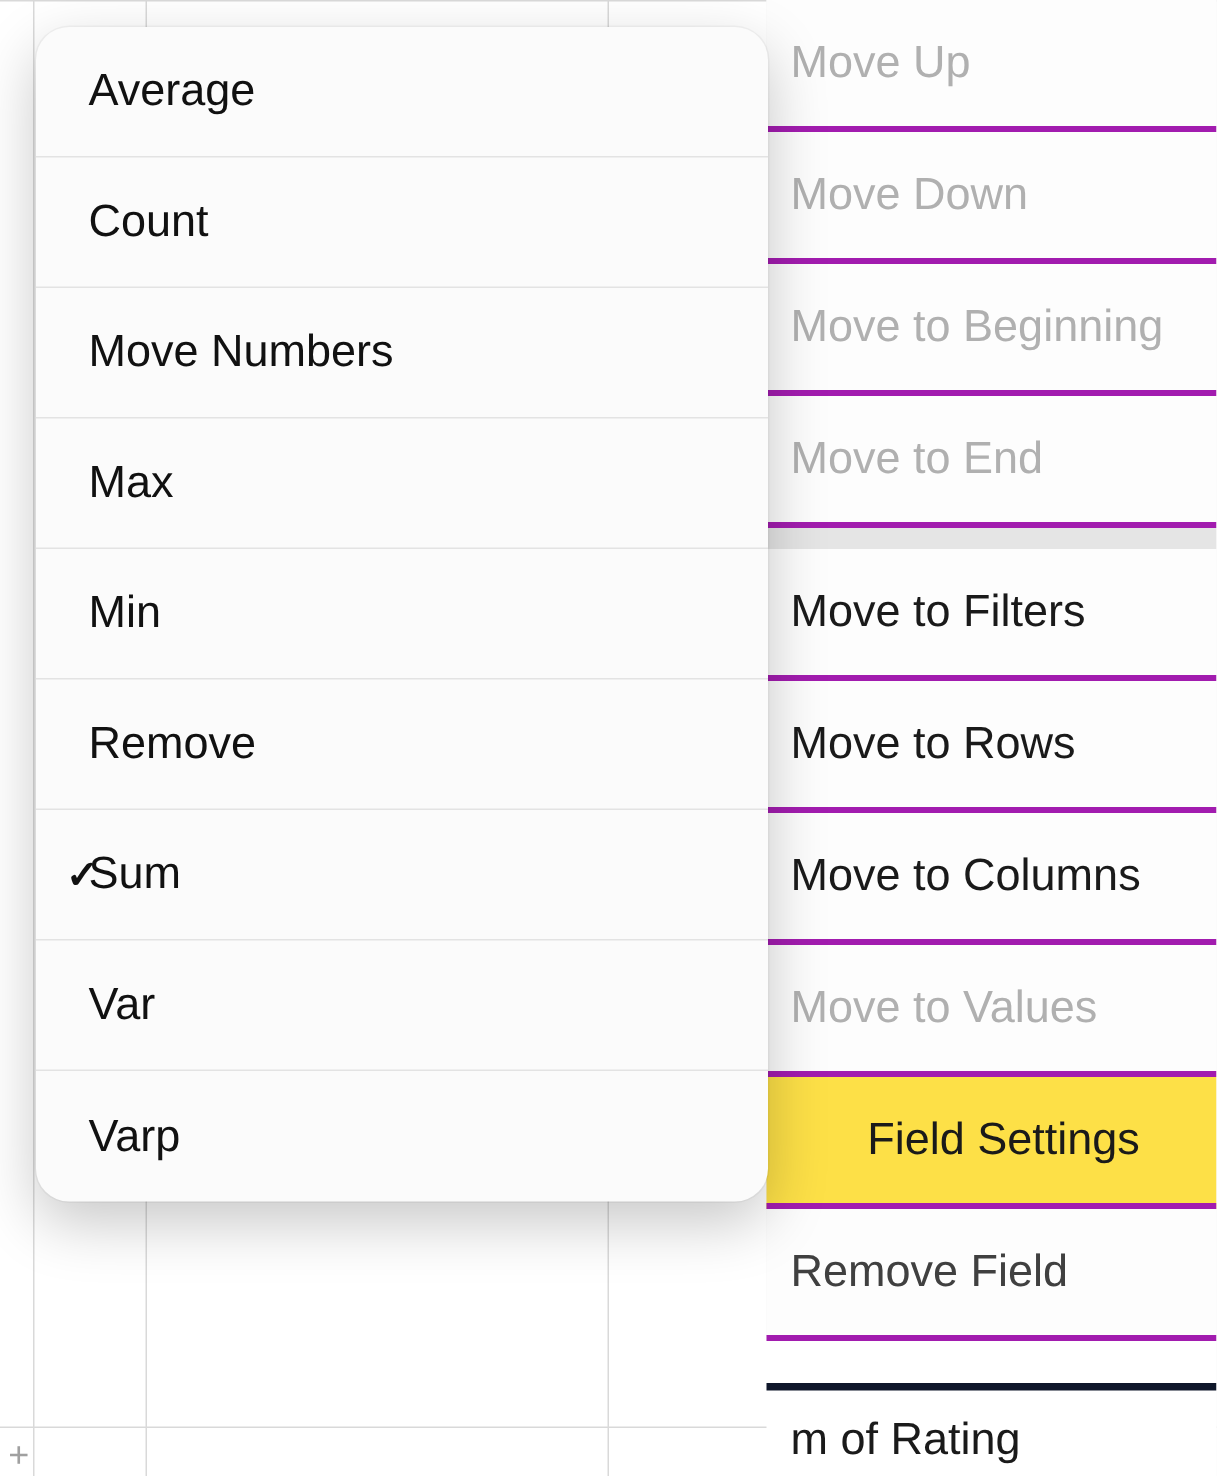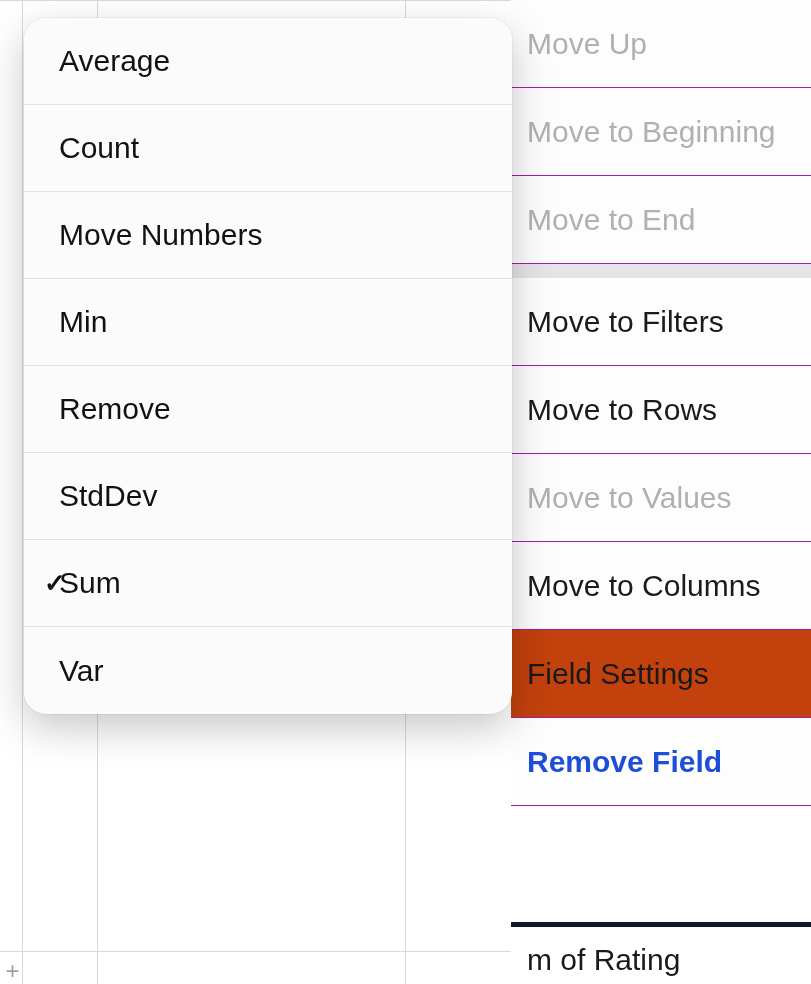--- a/index.html
+++ b/index.html
@@ -60,43 +60,43 @@
       right: 0;
       background: #f3f3f3;
     }
 
     .cm-item {
       height: 88px;
       display: flex;
       align-items: center;
       padding-left: 16px;
       font-size: 30px;
-      border-bottom: 1px solid #a21caf;
+      border-bottom: 4px solid #a21caf;
       color: #1a1a1a;
       background: #fdfdfd;
       cursor: pointer;
     }
 
     .cm-item.disabled {
       color: #b0b0b0;
       cursor: default;
     }
 
     .cm-item.highlight {
-      background: #c2410c;
+      background: #fde047;
+      justify-content: center;
     }
 
     .cm-sep {
       height: 14px;
       background: #e5e5e5;
     }
 
     .cm-item.danger {
-      color: #1d4ed8;
-      font-weight: bold;
+      color: #404040;
     }
 
     .bottom-label {
       position: absolute;
       left: 511px;
       top: 922px;
       right: 0;
       height: 70px;
       display: flex;
       align-items: center;
@@ -152,37 +152,40 @@
   <div class="hline" style="top:0px"></div>
   <div class="hline" style="top:951px"></div>
   <div class="corner">+</div>
 </div>
 
 <div class="context-menu" id="context-menu">
     <div class="cm-item disabled">
       <span>Move Up</span>
     </div>
     <div class="cm-item disabled">
+      <span>Move Down</span>
+    </div>
+    <div class="cm-item disabled">
       <span>Move to Beginning</span>
     </div>
     <div class="cm-item disabled">
       <span>Move to End</span>
     </div>
     <div class="cm-sep"></div>
     <div class="cm-item">
       <span>Move to Filters</span>
     </div>
     <div class="cm-item">
       <span>Move to Rows</span>
     </div>
-    <div class="cm-item disabled">
-      <span>Move to Values</span>
-    </div>
     <div class="cm-item">
       <span>Move to Columns</span>
+    </div>
+    <div class="cm-item disabled">
+      <span>Move to Values</span>
     </div>
     <div class="cm-item highlight">
       <span>Field Settings</span>
     </div>
     <div class="cm-item danger">
       <span>Remove Field</span>
     </div>
   </div>
 
 <div class="bottom-label">
@@ -193,28 +196,31 @@
     <div class="popup-item">
       <span>Average</span>
     </div>
     <div class="popup-item">
       <span>Count</span>
     </div>
     <div class="popup-item">
       <span>Move Numbers</span>
     </div>
     <div class="popup-item">
+      <span>Max</span>
+    </div>
+    <div class="popup-item">
       <span>Min</span>
     </div>
     <div class="popup-item">
       <span>Remove</span>
-    </div>
-    <div class="popup-item">
-      <span>StdDev</span>
     </div>
     <div class="popup-item">
       <span class="check">✓</span>
       <span>Sum</span>
     </div>
     <div class="popup-item">
       <span>Var</span>
     </div>
+    <div class="popup-item">
+      <span>Varp</span>
+    </div>
   </div>
 
 </body></html>

